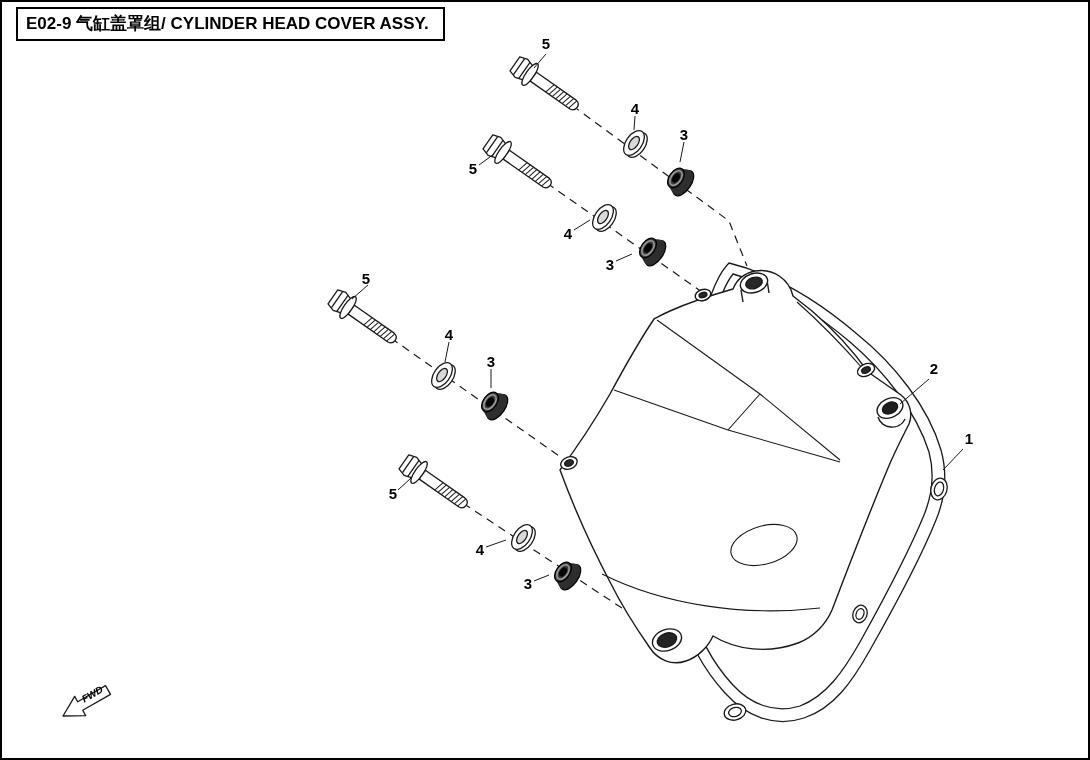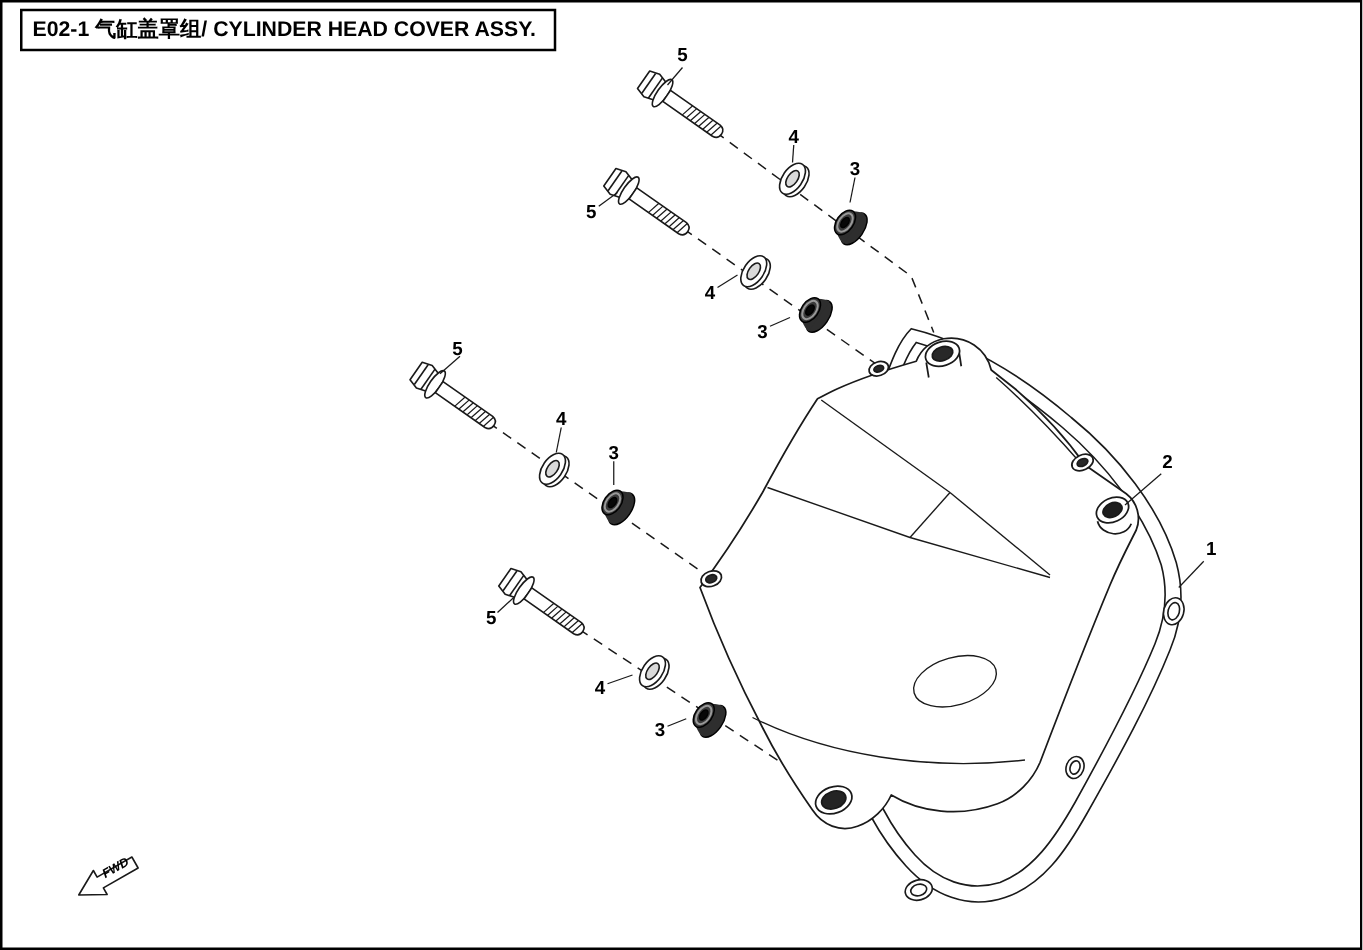--- a/index.html
+++ b/index.html
@@ -43,21 +43,21 @@
     fill: #000;
     text-anchor: middle;
   }
 </style>
 </head>
 <body>
 
 <div class="page">
 
   <div class="title-box">
-    <span>E02-1 气缸盖罩组/ CYLINDER HEAD COVER ASSY.</span>
+    <span>E02-9 气缸盖罩组/ CYLINDER HEAD COVER ASSY.</span>
   </div>
 
   <svg class="diagram-svg" width="1086" height="756" viewBox="0 0 1086 756" xmlns="http://www.w3.org/2000/svg">
 
     <defs>
       <g id="bolt" stroke="#1a1a1a" stroke-width="1.3" fill="#fff" stroke-linejoin="round">
         <path d="M -16,-8.5 L -8,-11 L 0,-8.5 L 0,8.5 L -8,11 L -16,8.5 Z"></path>
         <line x1="-11" y1="-9.6" x2="-11" y2="9.6"></line>
         <line x1="-4.5" y1="-9.9" x2="-4.5" y2="9.9"></line>
         <ellipse cx="2.5" cy="0" rx="4.2" ry="13"></ellipse>

